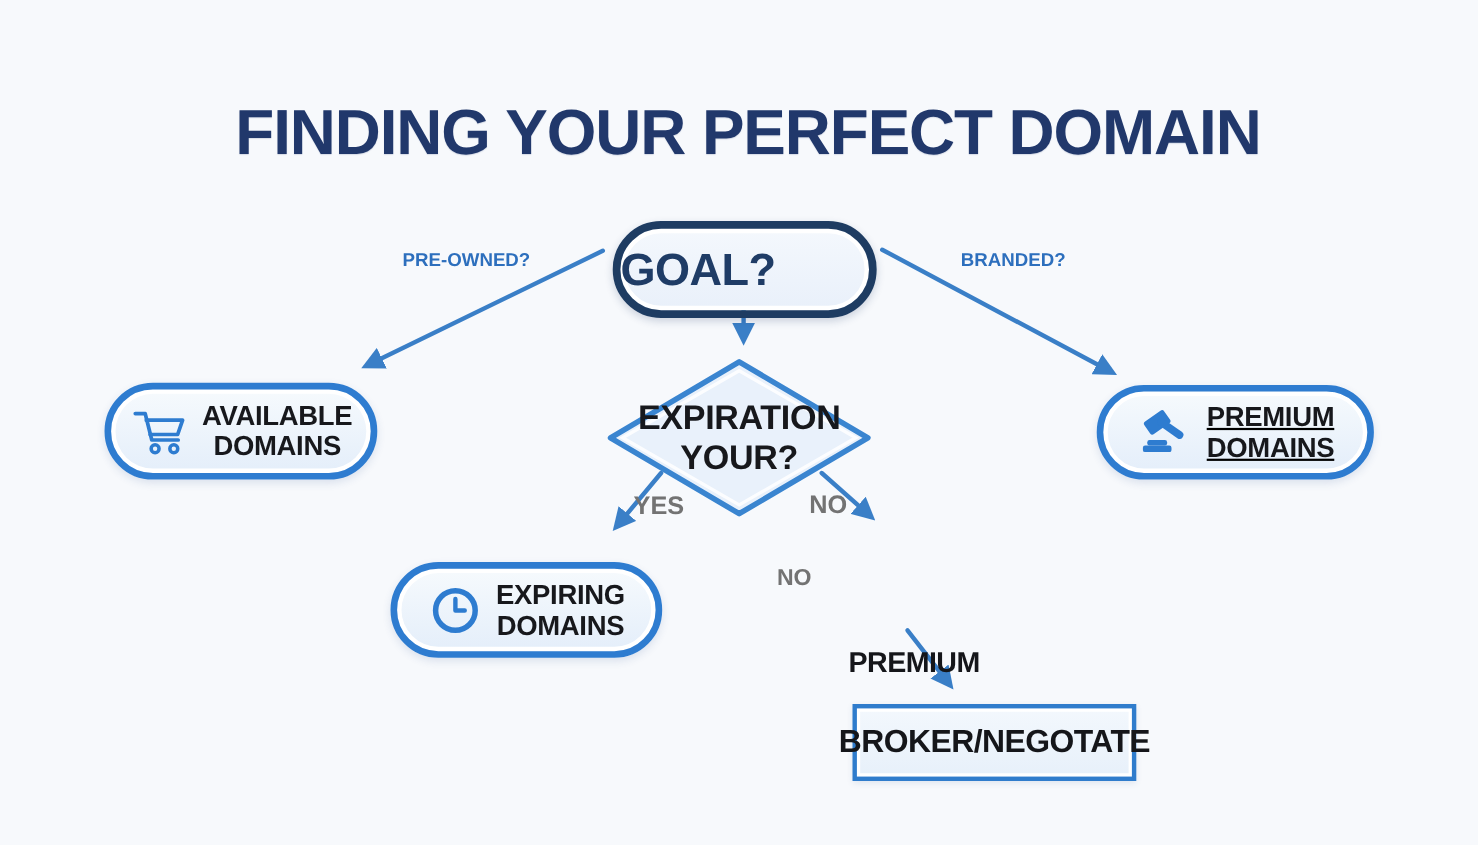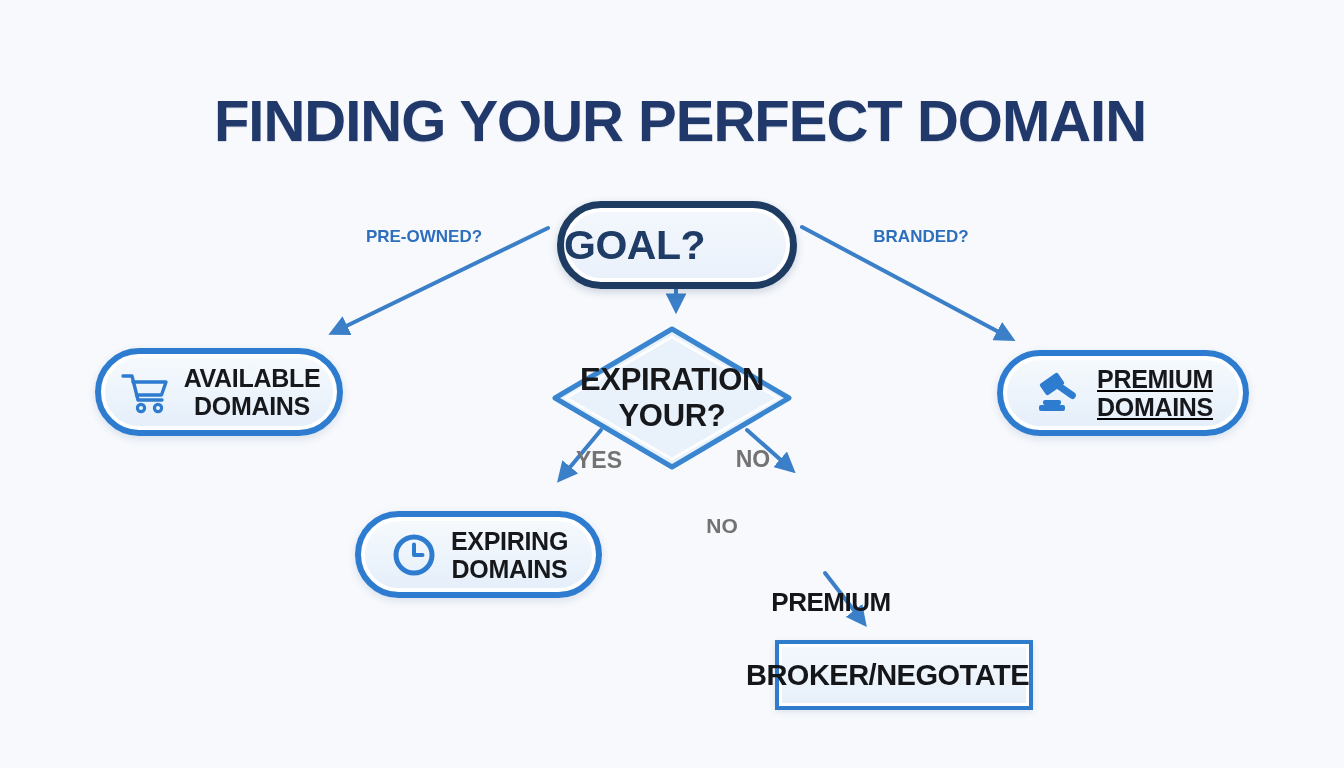--- a/index.html
+++ b/index.html
@@ -61,21 +61,21 @@
     display:flex;flex-direction:column;align-items:center;justify-content:center;
     text-align:center;font-weight:700;color:#17181c;line-height:1.15;
     letter-spacing:-0.3px;
   }
   .diamond-expiration .txt{font-size:31px;}
   .diamond-bidding .txt{font-size:26px;}
 
   
   .rect-node{
     position:absolute;
-    display:flex;align-items:center;justify-content:flex-end;
+    display:flex;align-items:center;justify-content:center;
     border:4px solid #2f7ccc;
     background:linear-gradient(180deg,#f3f8fd 0%,#e7f0fa 100%);
     box-shadow:inset 0 0 0 3px #ffffff, 0 2px 6px rgba(40,80,140,.12);
     box-sizing:border-box;
   }
   .rect-node .txt{
     font-size:29px;font-weight:700;color:#15161a;letter-spacing:-0.5px;
   }
 
   

